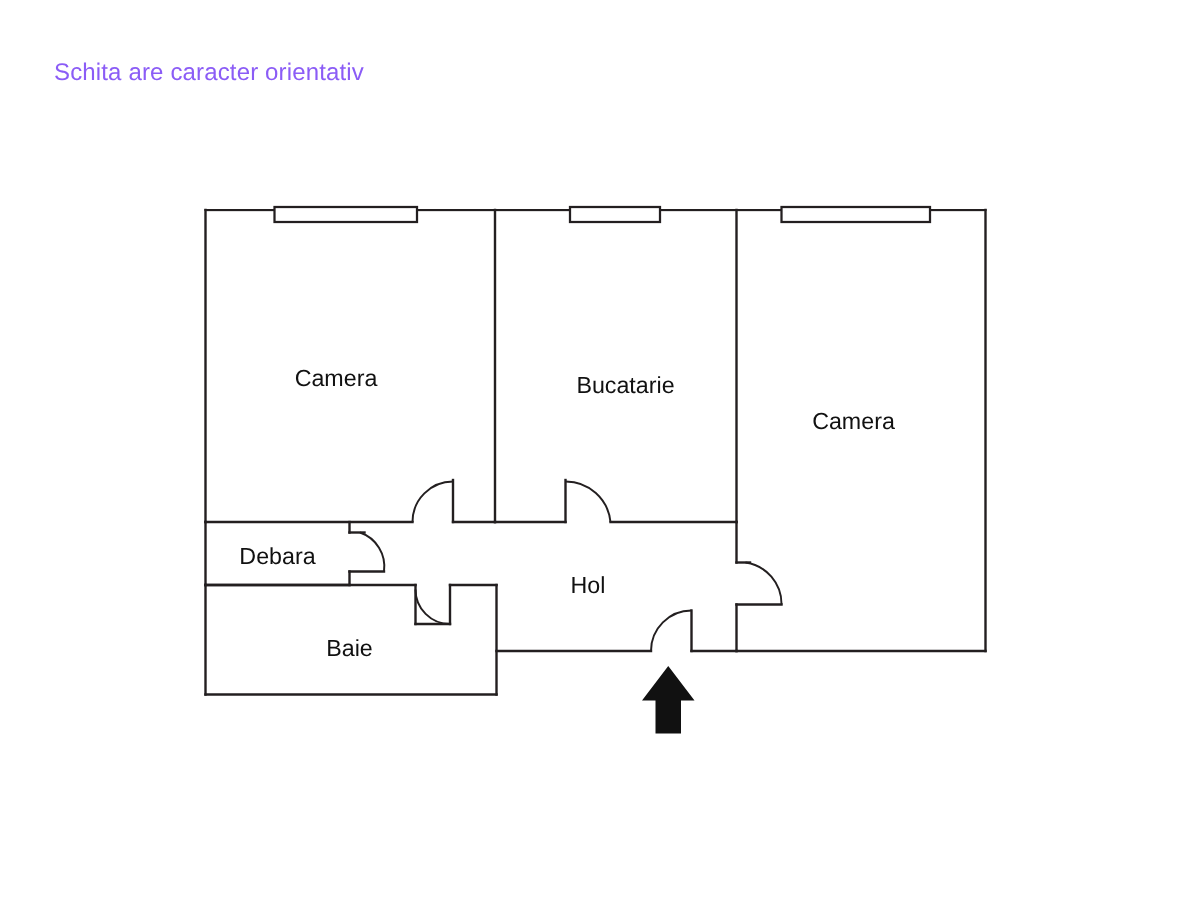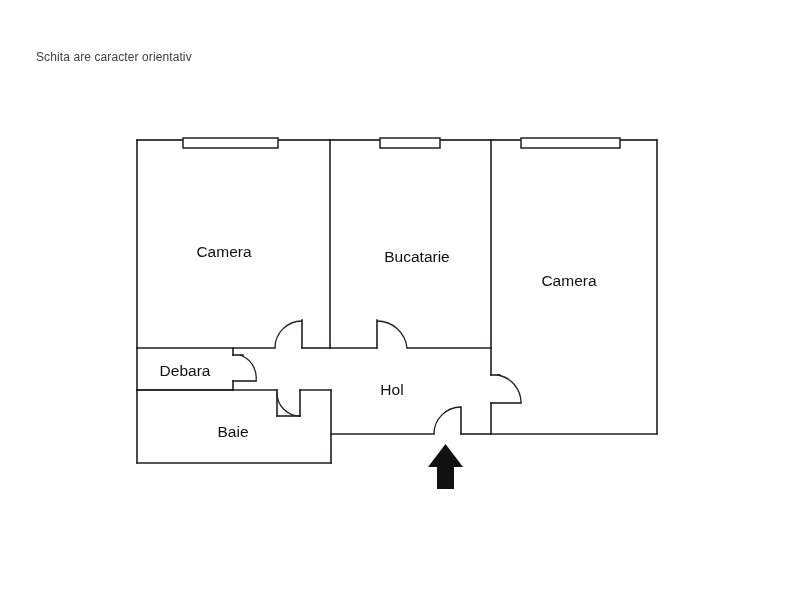--- a/index.html
+++ b/index.html
@@ -16,23 +16,23 @@
   }
   #floorplan-root {
     position: absolute;
     left: 0; top: 0;
     width: 800px;
     height: 600px;
   }
   .title-text {
     position: absolute;
     left: 36px;
-    top: 50px;
-    font-size: 12px;
-    color: #404040;
+    top: 40px;
+    font-size: 16px;
+    color: #8b5cf6;
     letter-spacing: 0.1px;
     white-space: nowrap;
   }
   svg.plan-svg {
     position: absolute;
     left: 0;
     top: 0;
     width: 800px;
     height: 600px;
     display: block;

